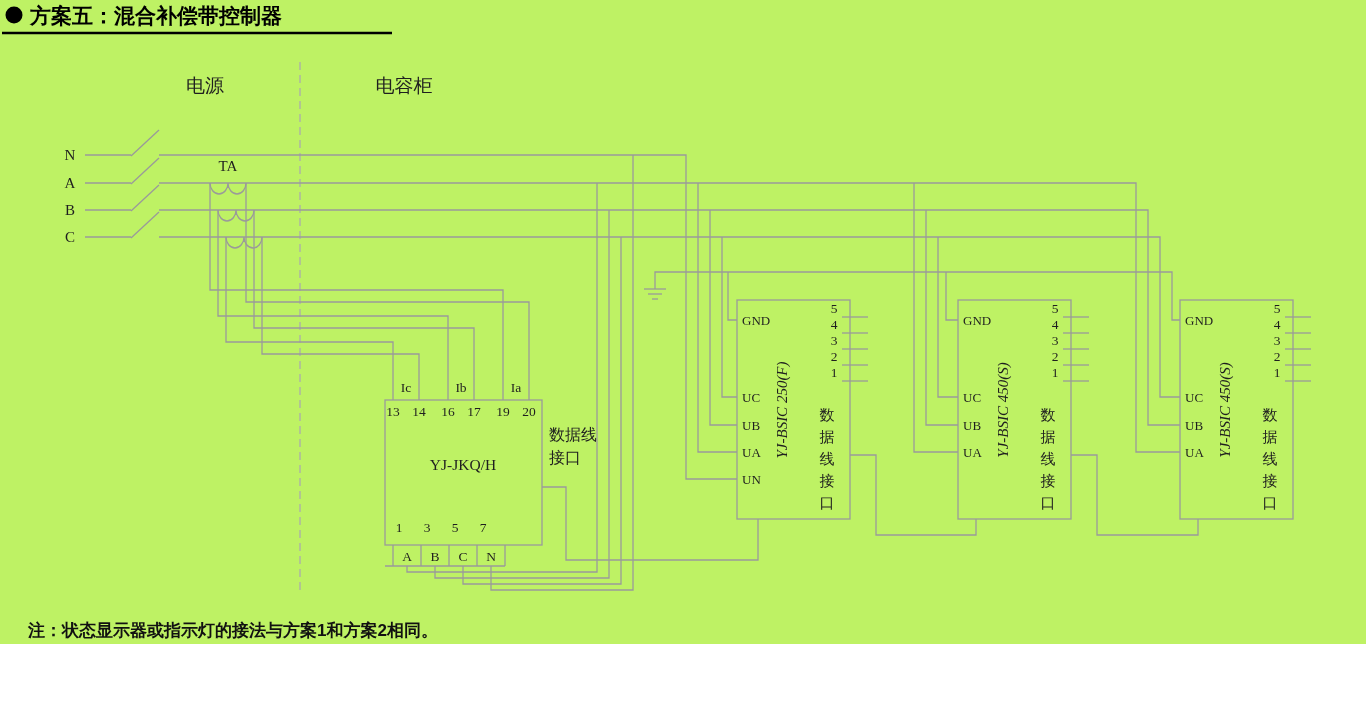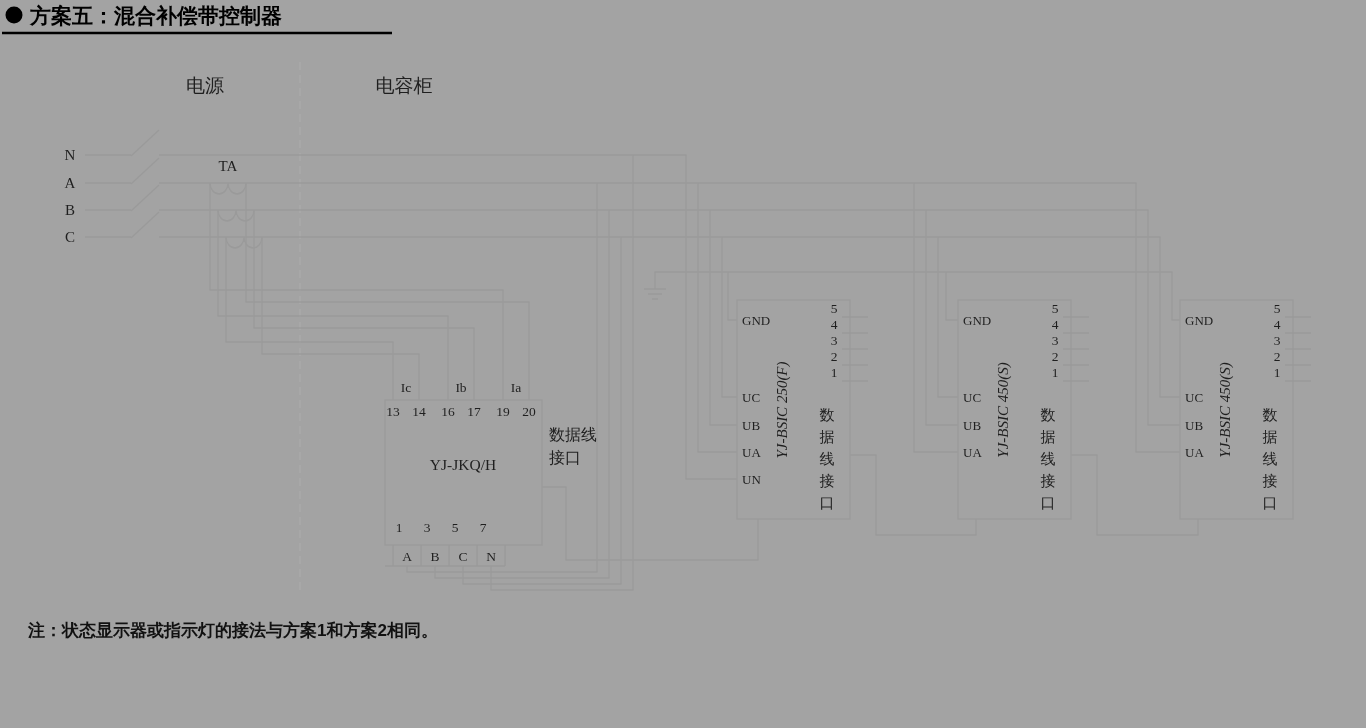--- a/index.html
+++ b/index.html
@@ -1,16 +1,16 @@
 <!DOCTYPE html>
 <html><head>
 <meta charset="utf-8">
 <style>
   html,body{margin:0;padding:0;background:#ffffff;}
-  .canvas{position:relative;width:1366px;height:728px;background:#a3a3a3;overflow:hidden;
+  .canvas{position:relative;width:1366px;height:644px;background:#bef264;overflow:hidden;
           font-family:"Liberation Sans",sans-serif;}
   svg{position:absolute;left:0;top:0;}
   .w{fill:none;stroke:#9a9a9a;stroke-width:1.3;}
   .wd{fill:none;stroke:#ababab;stroke-width:1.3;stroke-dasharray:8 5;}
   text{fill:#1f1f1f;}
   .zh{font-family:"Liberation Sans",sans-serif;}
   .tech{font-family:"Liberation Serif",serif;}
   .model{font-family:"Liberation Serif",serif;font-style:italic;font-size:15px;}
   .title-t{font-size:21px;font-weight:bold;fill:#000;}
   .section-t{font-size:19px;}

